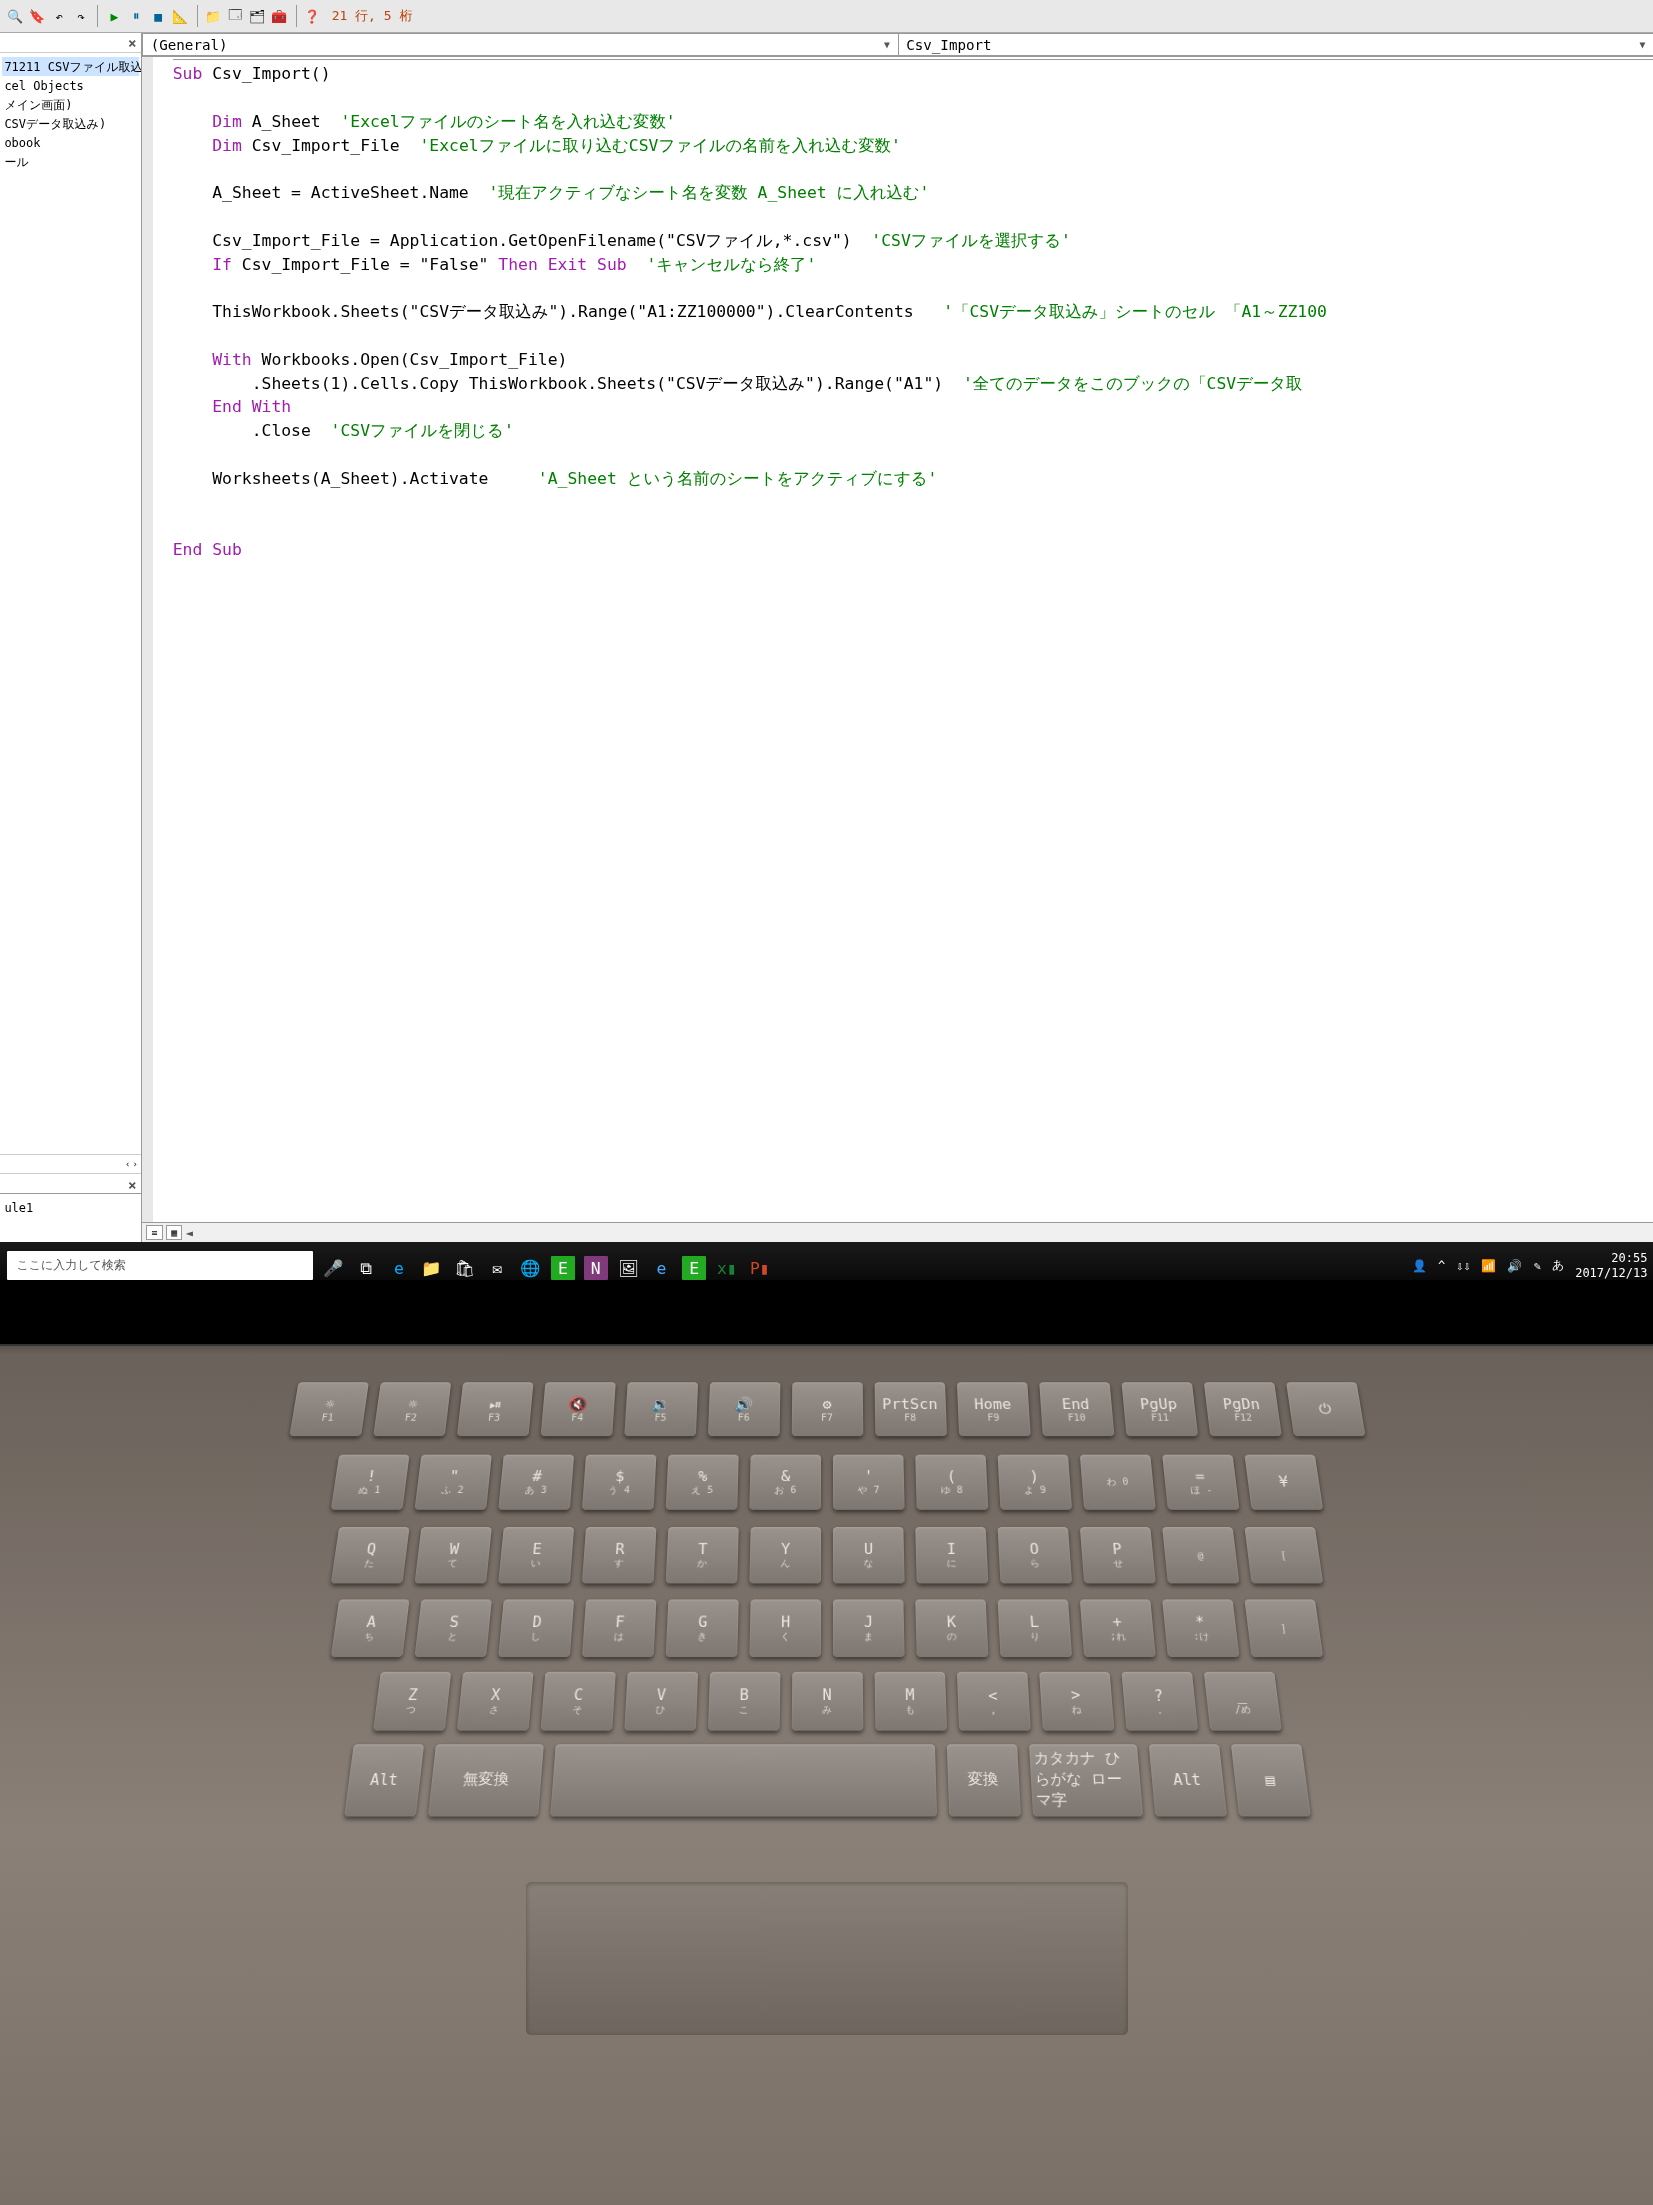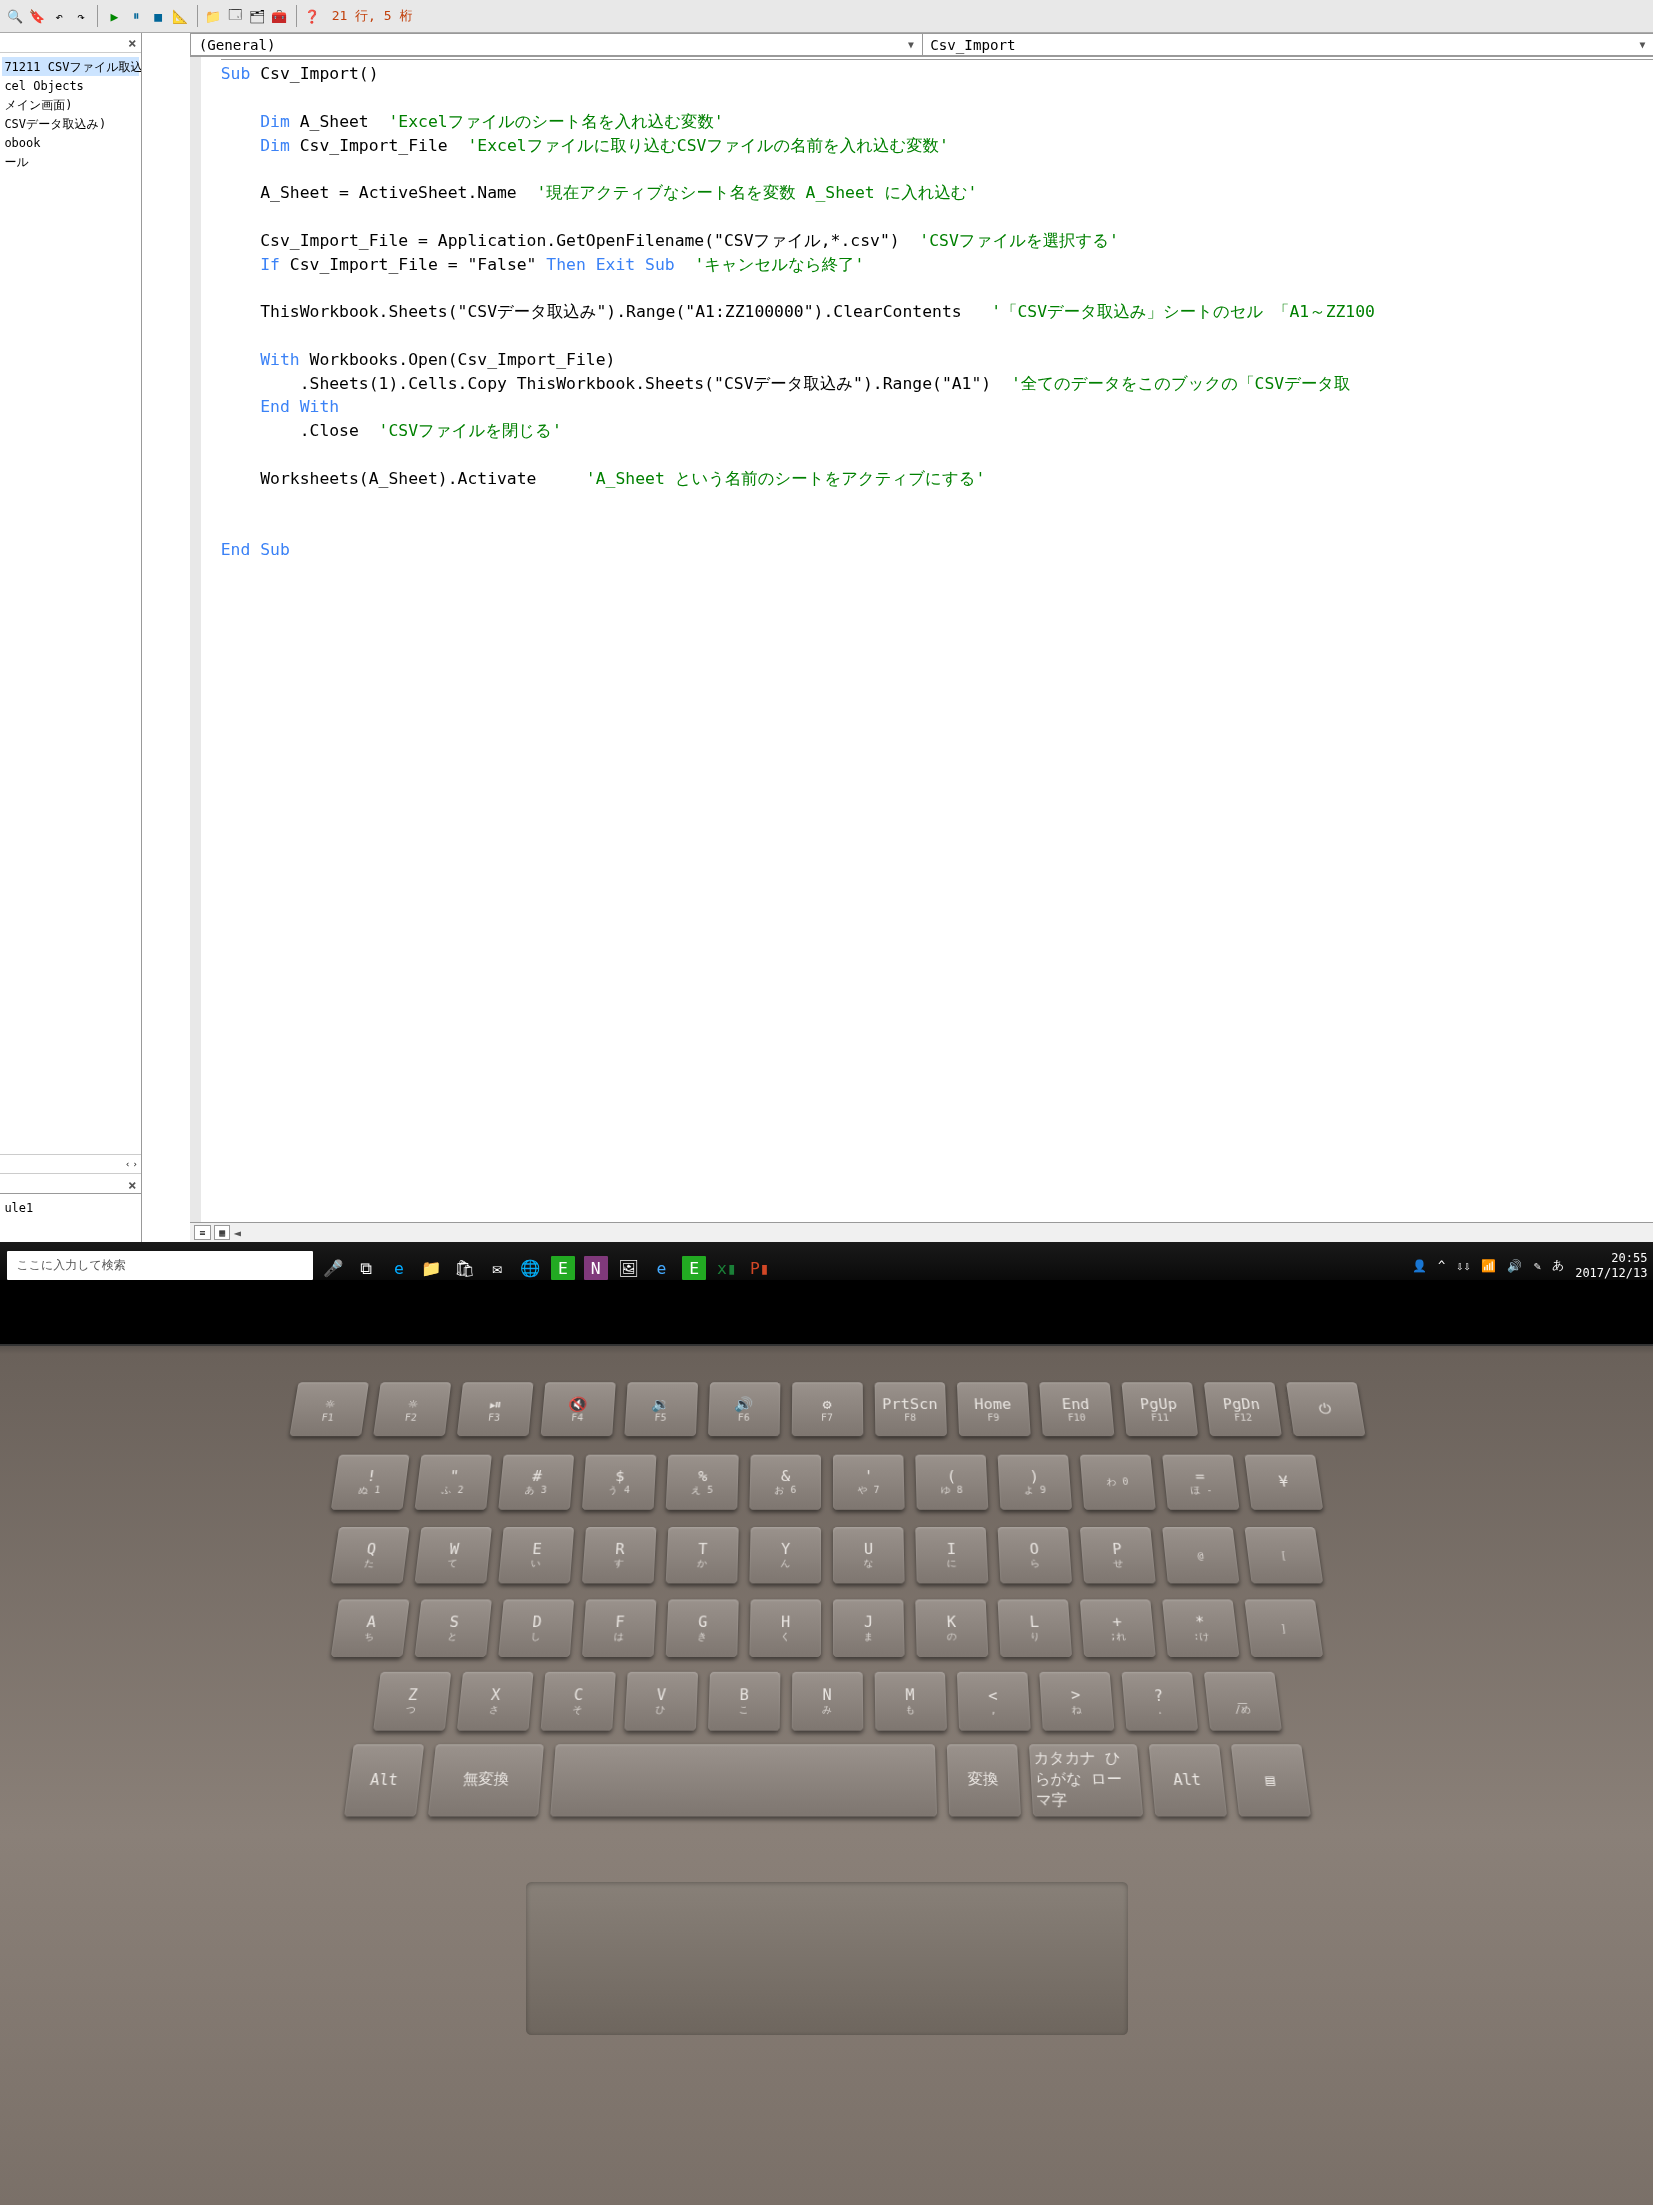--- a/index.html
+++ b/index.html
@@ -20,31 +20,31 @@
     .project-pane { width: 142px; border-right: 0.5px solid #999; background: #fff; display: flex; flex-direction: column; }
     .project-pane-close { height: 19.7px; display: flex; justify-content: flex-end; padding: 2.2px 4.4px; border-bottom: 0.5px solid #ccc; }
     .close-x { font-size: 14.2px; cursor: pointer; color: #555; font-weight: bold; }
     .tree-area { flex: 1; padding: 4.4px 2.2px; font-size: 12px; line-height: 1.5; overflow: hidden; }
     .tree-item { white-space: nowrap; padding: 0.5px 2.2px; cursor: pointer; }
     .tree-selected { background: #cce4ff; }
     .scroll-placeholder { height: 19.7px; border-top: 0.5px solid #ccc; display: flex; justify-content: flex-end; align-items: center; padding: 0 3.3px; gap: 2.2px; }
     .project-pane-bottom-close { height: 19.7px; display: flex; justify-content: flex-end; padding: 2.2px 4.4px; border-top: 0.5px solid #ccc; }
     .properties-pane { height: 49px; border-top: 0.5px solid #999; padding: 6.6px 4.4px; font-size: 12px; }
     
-    .code-area { flex: 1; display: flex; flex-direction: column; margin-left: 48px; }
+    .code-area { flex: 1; display: flex; flex-direction: column; }
     .code-dropdowns { height: 24px; display: flex; border-bottom: 0.5px solid #999; }
     .code-dropdown { flex: 1; border: 0.5px solid #999; background: #fff; display: flex; align-items: center; padding: 0 7.7px; font-size: 14.2px; cursor: pointer; justify-content: space-between; }
     .code-dropdown:first-child { border-right: none; }
     .dropdown-arrow { font-size: 9.8px; color: #555; }
     
     .code-body { flex: 1; background: #fff; padding: 2.2px 0 2.2px 19.7px; font-size: 16.4px; line-height: 1.45; overflow: hidden; position: relative; border-left: 11px solid #e8e8e8; }
     .code-top-line { border-top: 0.5px solid #999; margin-bottom: 2.2px; }
     
     .code-line { white-space: pre; font-family: "MS Gothic", "Consolas", monospace; }
-    .keyword { color: #3b82f6; }
+    .keyword { color: #a21caf; }
     .comment { color: #008000; }
     
     .bottom-tab-row { height: 19.7px; border-top: 0.5px solid #999; display: flex; align-items: center; padding: 0 4.4px; gap: 3.3px; background: #f0f0f0; }
     .tab-btn { width: 16.4px; height: 15.3px; border: 0.5px solid #999; background: #fff; font-size: 9.8px; display: flex; align-items: center; justify-content: center; cursor: pointer; }
     .hscroll-arrow { font-size: 12px; cursor: pointer; color: #555; }
     
     .taskbar { height: 38px; background: linear-gradient(180deg, #1a1a1a, #0a0a0a); display: flex; align-items: flex-end; padding: 0 6.6px; color: #fff; font-size: 12px; gap: 8.8px; }
     .taskbar-search { flex: 0 0 306px; background: #fff; color: #555; height: 29.5px; display: flex; align-items: center; padding: 0 9.8px; border-radius: 1.1px; }
     .task-icon { width: 24px; height: 24px; display: flex; align-items: center; justify-content: center; cursor: pointer; border-radius: 1.1px; font-size: 16.4px; }
     .taskbar-right { margin-left: auto; display: flex; align-items: center; gap: 11px; font-size: 12px; }

